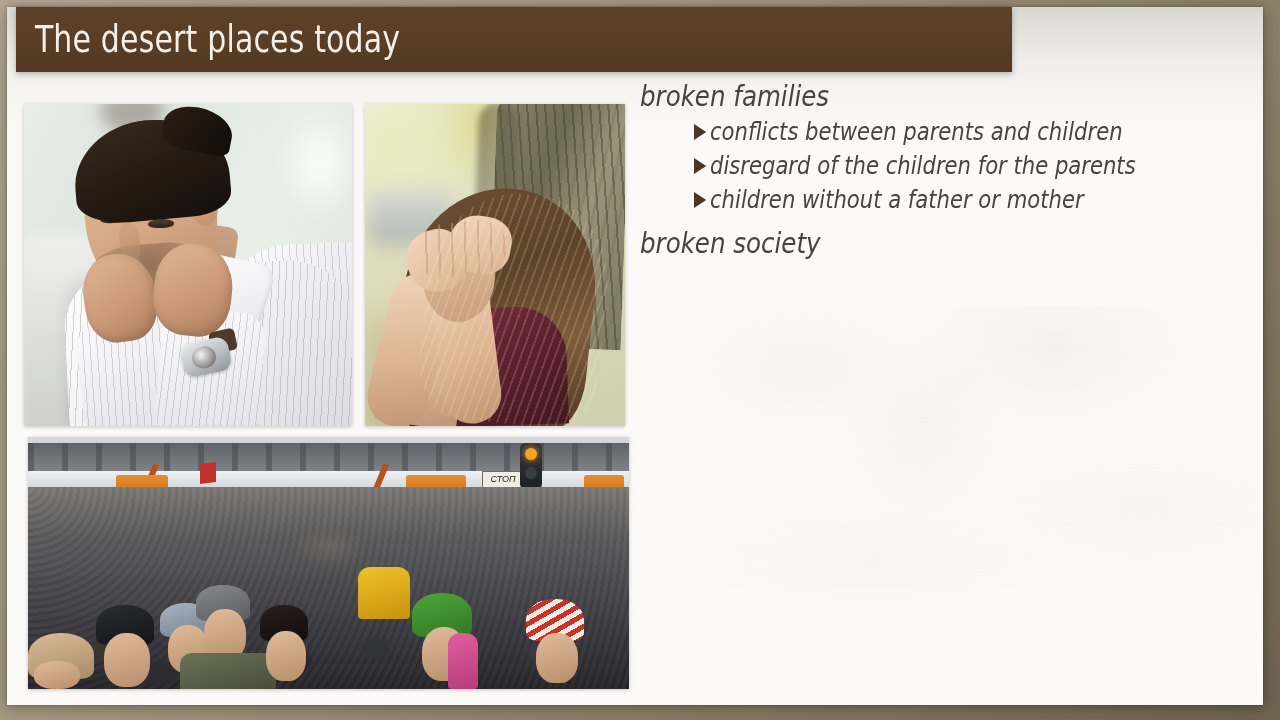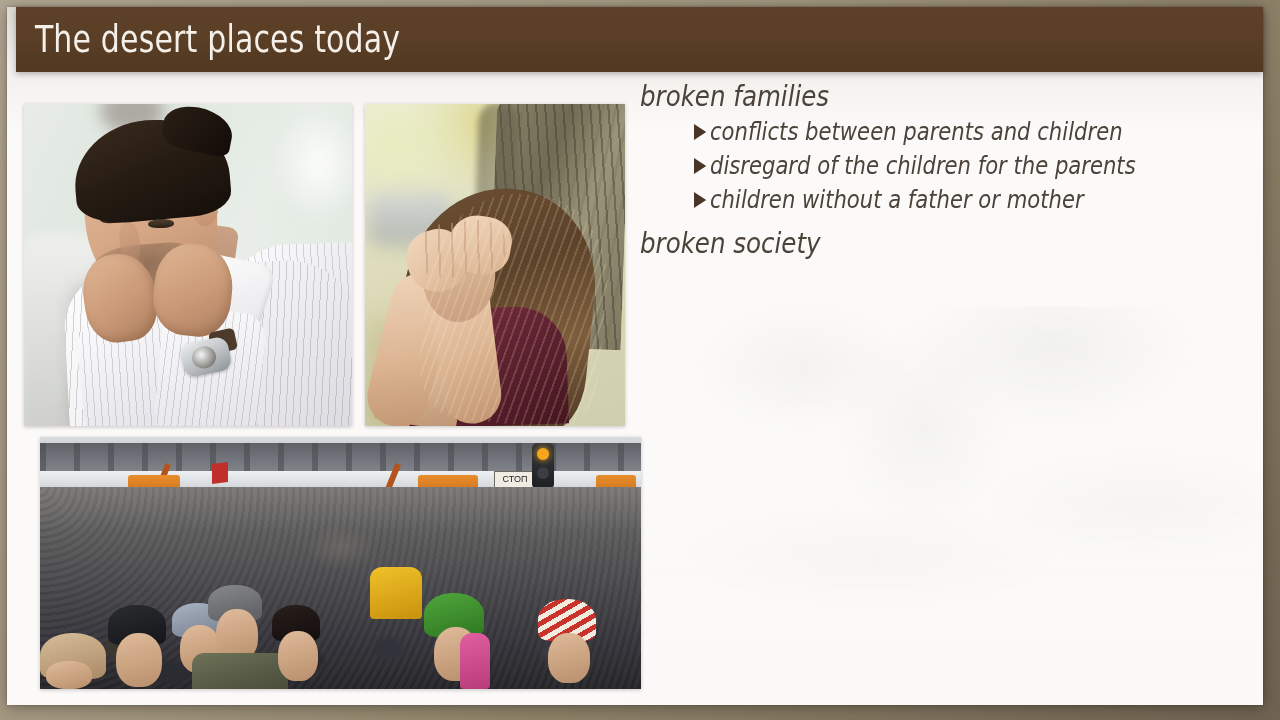--- a/index.html
+++ b/index.html
@@ -56,21 +56,21 @@
       radial-gradient(ellipse 220px 80px at 520px 200px, rgba(152,150,145,0.10), rgba(0,0,0,0) 72%),
       radial-gradient(ellipse 260px 70px at 250px 250px, rgba(155,152,148,0.09), rgba(0,0,0,0) 75%),
       linear-gradient(180deg, rgba(246,245,242,0) 0%, rgba(251,250,248,0.9) 85%);
   }
 
   
   #title-bar {
     position: absolute;
     left: 16px;
     top: 7px;
-    width: 1247px;
+    width: 996px;
     height: 65px;
     background: linear-gradient(180deg, #5d4028 0%, #5a3e26 48%, #523821 100%);
     box-shadow: 0 2px 6px rgba(0,0,0,0.28);
     display: flex;
     align-items: center;
     z-index: 5;
   }
   #title-text {
     color: #f4efe8;
     font-family: "DejaVu Sans Condensed", "Liberation Sans Narrow", "Liberation Sans", sans-serif;
@@ -330,21 +330,21 @@
   .w-hand.h2 { left: 84px; top: 112px; width: 62px; height: 58px; transform: rotate(10deg); }
   .w-fingers {
     position: absolute; left: 50px; top: 118px; width: 92px; height: 54px;
     background: repeating-linear-gradient(96deg,
         rgba(198,155,122,0.55) 0 2px, rgba(0,0,0,0) 2px 13px);
     border-radius: 30px;
     transform: rotate(-7deg);
   }
 
   
-  #photo-crowd { left: 16px; top: 333px; width: 601px; height: 252px; }
+  #photo-crowd { left: 4px; top: 333px; width: 601px; height: 252px; font-style: italic; }
   .crowd-sky {
     position: absolute; left: 0; top: 0; width: 100%; height: 44px;
     background: linear-gradient(180deg,#d8dade 0%,#bdc0c4 55%,#9a9da1 100%);
   }
   .crowd-bridge {
     position: absolute; left: 0; top: 6px; width: 100%; height: 30px;
     background:
       repeating-linear-gradient(90deg, rgba(70,72,78,0.55) 0 6px, rgba(0,0,0,0) 6px 34px),
       linear-gradient(180deg,#5f6268,#82858b);
   }

